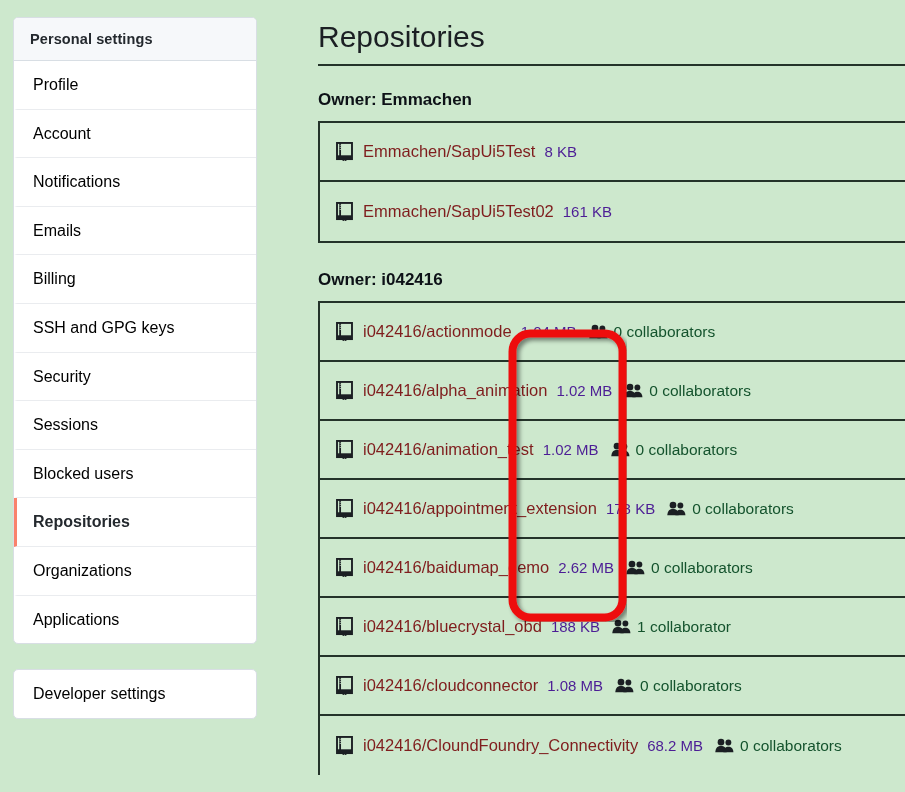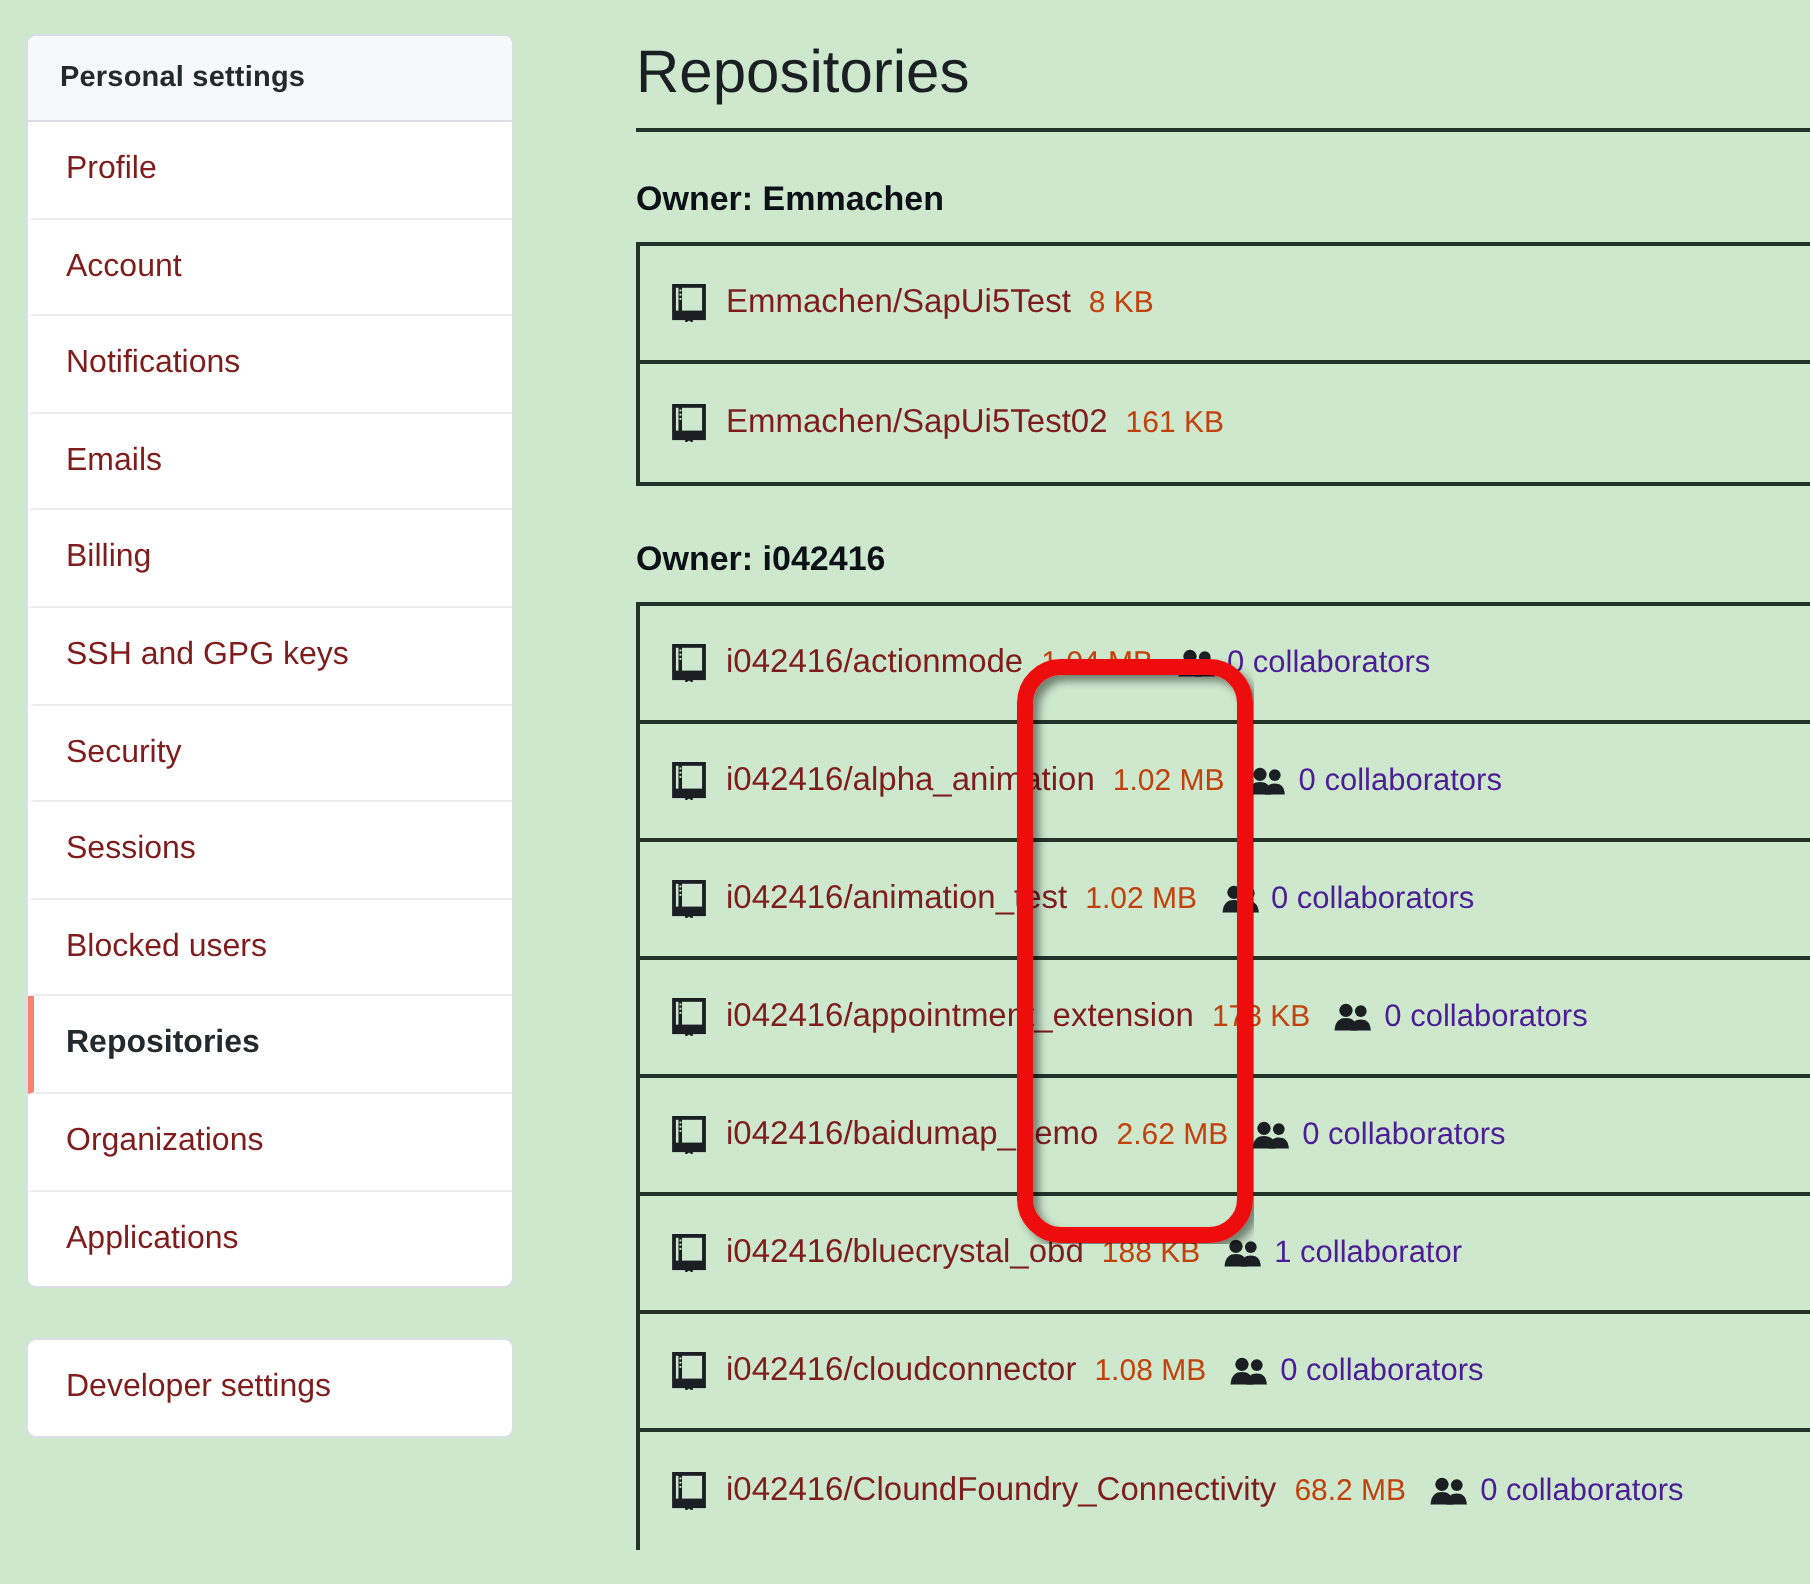--- a/index.html
+++ b/index.html
@@ -33,21 +33,21 @@
     border-bottom: 1px solid #d8dee4;
     padding: 13px 16px;
     font-size: 14.5px;
     font-weight: bold;
     color: #24292e;
     letter-spacing: .1px;
   }
   .side-item {
     padding: 13px 16px;
     font-size: 16px;
-    color: #7f1d1d;
+    color: #000000;
     border-bottom: 1px solid #eaecef;
     border-left: 3px solid transparent;
     line-height: 1.35;
     white-space: nowrap;
   }
   .side-item:last-child { border-bottom: none; }
   .side-item.active {
     color: #24292e;
     font-weight: bold;
     border-left: 3px solid #f9826c;
@@ -101,31 +101,31 @@
   }
   .repo-row:last-child { border-bottom: none; }
 
   .repo-icon { width: 17px; height: 19px; margin-right: 10px; flex: 0 0 auto; display:block; }
   .repo-name {
     color: #7f1d1d;
     font-size: 16.5px;
     margin-right: 9px;
   }
   .repo-size {
-    color: #c2410c;
+    color: #4c1d95;
     font-size: 15px;
     margin-right: 12px;
   }
   .collab {
     display: inline-flex;
     align-items: center;
   }
   .people-icon { width: 19px; height: 15px; margin-right: 6px; flex: 0 0 auto; display:block; }
   .collab-text {
-    color: #4c1d95;
+    color: #14532d;
     font-size: 15.5px;
   }
 
   
   .annotation {
     position: absolute;
     left: 508px; top: 329px;
     width: 119px; height: 293px;
     pointer-events: none;
   }

